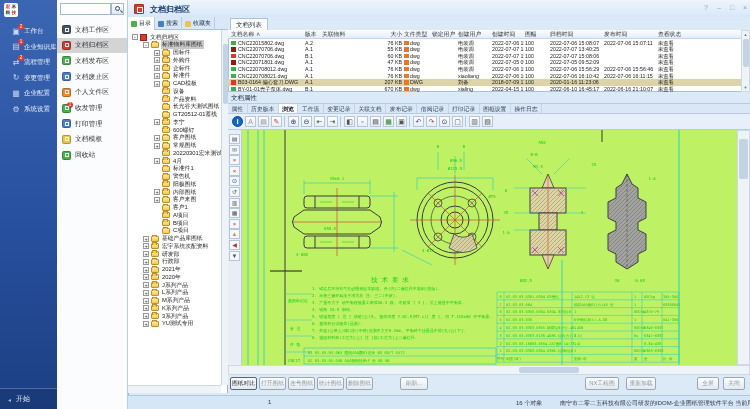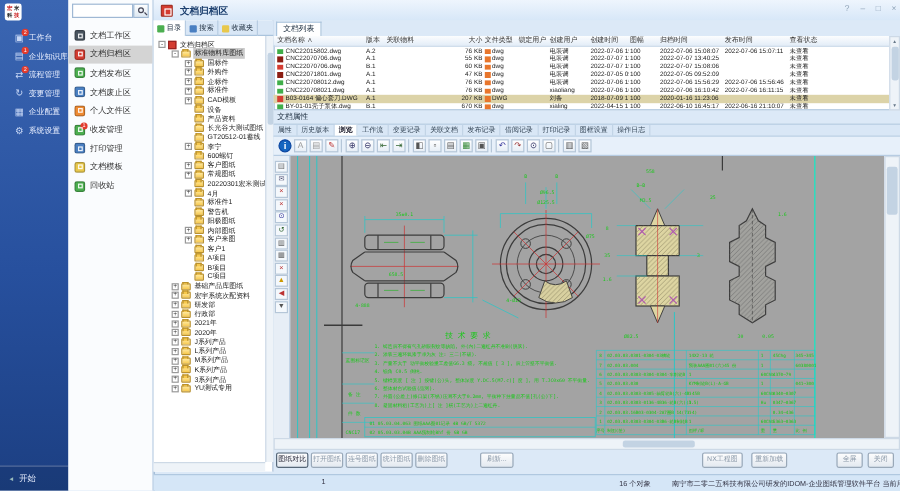--- a/index.html
+++ b/index.html
@@ -72,21 +72,21 @@
   .proptabs { left:228px; top:103px; width:522px; height:11px; background:#d9e7f6; border-top:1px solid #b7cce2; border-bottom:1px solid #b7cce2; display:flex; align-items:stretch; }
   .ptab { padding:0 3.5px; font-size:5.8px; line-height:10px; color:#345; border-right:1px solid #c2d4e6; white-space:nowrap; }
   .ptab.active { background:#fff; font-weight:bold; color:#112; }
   .toolbar { left:228px; top:114px; width:522px; height:16px; background:#e7f0fa; border-bottom:1px solid #b7cce2; }
   .tbtn { position:absolute; top:2px; width:11px; height:11px; border:1px solid #b5c6d8; background:linear-gradient(#fff,#e7eef6); font-size:7px; line-height:10px; text-align:center; }
   .tbtn.info { background:#1565c0; color:#fff !important; font-weight:bold; font-size:8px; border-color:#0d47a1; border-radius:6px; }
   .tsep { position:absolute; top:2px; width:1px; height:11px; background:#b5c6d8; }
 
   .lefttools { left:228px; top:130px; width:14px; height:235px; background:#e7eef6; border-right:1px solid #b7cce2; }
   .ltbtn { position:absolute; left:1px; width:11px; height:10px; border:1px solid #b5c6d8; background:#f4f8fc; font-size:6px; line-height:9px; text-align:center; }
-  .canvas { left:242px; top:130px; width:495px; height:235px; background:#a3a3a3; }
+  .canvas { left:242px; top:130px; width:495px; height:235px; background:#bef264; }
   .prevscroll { left:737px; top:130px; width:13px; height:235px; background:#eef3f8; border:1px solid #cdd9e6; }
   .prevscroll .thumb { position:absolute; left:1px; top:8px; width:9px; height:40px; background:#c3d3e3; border-radius:2px; }
   .hscroll { left:228px; top:365px; width:522px; height:10px; background:#eef3f8; border:1px solid #cdd9e6; }
   .hscroll .thumb { position:absolute; left:290px; top:1px; width:60px; height:6px; background:#c3d3e3; border-radius:2px; }
 
   .btnrow { left:228px; top:375px; width:522px; height:20px; }
   .btn { position:absolute; top:2px; height:13px; border:1px solid #99a8b8; border-radius:2px; background:linear-gradient(#fdfdfd,#e3e9f0); font-size:5.8px; text-align:center; color:#8a98a8; }
   .btn.primary { border:1px solid #556677; color:#223; }
 
   .statusbar { left:128px; top:395px; width:622px; height:14px; background:#d5e6f7; border-top:1px solid #b0c8e0; font-size:6px; color:#334; }

